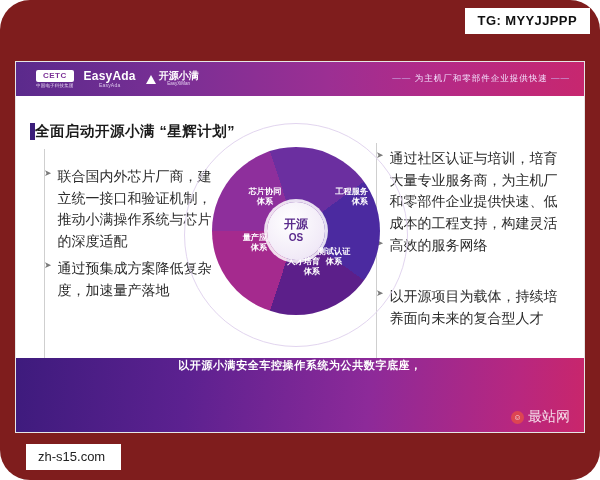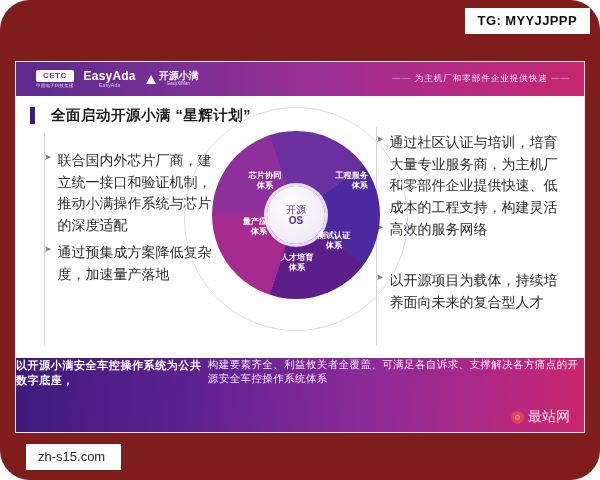--- a/index.html
+++ b/index.html
@@ -66,22 +66,22 @@
   .logo-xiaoman .en { color: #e3cdf0; font-size: 4.5px; }
 
   .header-slogan {
     position: absolute; right: 14px; top: 50%; transform: translateY(-50%);
     color: #f3e3ff; font-size: 8.5px; letter-spacing: 1px; white-space: nowrap;
   }
   .header-slogan .dash { color: #c9a2e0; }
 
   
   .title-row {
-    display: flex; align-items: center; gap: 16px;
-    padding: 10px 0 0 14px;
+    display: flex; align-items: center; gap: 0;
+    padding: 26px 0 0 14px;
   }
   .title-bar { width: 5px; height: 17px; background: #3b1d7a; }
   .title-text { font-size: 14.5px; font-weight: bold; color: #1b1b1b; letter-spacing: .5px; }
 
   
   .body-area { position: relative; height: 232px; }
 
   
   .rail { position: absolute; width: 1px; background: #cfcfcf; }
   .rail-left { left: 28px; top: 8px; height: 212px; }
@@ -114,31 +114,31 @@
       #a52a8e 288deg 360deg
     );
   }
   .hole {
     position: absolute; left: 50%; top: 50%; transform: translate(-50%,-50%);
     width: 58px; height: 58px; border-radius: 50%;
     background: radial-gradient(circle at 40% 35%, #ffffff 0%, #f1eaf7 70%, #e4d8ef 100%);
     display: flex; flex-direction: column; align-items: center; justify-content: center;
     line-height: 1.15; box-shadow: 0 0 0 3px rgba(255,255,255,.85);
   }
-  .hole .cn { font-size: 10px; font-weight: normal; color: #5a2a8c; }
+  .hole .cn { font-size: 12px; font-weight: bold; color: #5a2a8c; }
   .hole .os { font-size: 10px; font-weight: bold; color: #5a2a8c; }
 
   .seg-label {
     position: absolute; color: #ffffff; font-size: 8.2px; font-weight: bold;
     text-align: center; line-height: 1.25; width: 46px;
   }
   .sl-chip { left: 30px; top: 40px; }
   .sl-eng  { left: 110px; top: 40px; text-align: right; }
   .sl-test { left: 99px; top: 100px; }
-  .sl-talent{ left: 62px; top: 122px; }
+  .sl-talent{ left: 62px; top: 110px; text-align: right; }
   .sl-mass { left: 24px; top: 86px; }
 
   .halo {
     position: absolute; left: 168px; top: -18px;
     width: 224px; height: 224px; border-radius: 50%;
     border: 1px solid #e2d5ef;
   }
 
   
   .banner {
@@ -233,21 +233,20 @@
         <div class="seg-label sl-mass">量产应用<br>体系</div>
         <div class="hole">
           <span class="cn">开源</span>
           <span class="os">OS</span>
         </div>
       </div>
     </div>
 
     <div class="banner">
       <span class="l1">以开源小满安全车控操作系统为公共数字底座，</span>
-      <span class="l2">构建要素齐全、利益攸关者全覆盖、可满足各自诉求、支撑解决各方痛点的开源安全车控操作系统体系</span>
       <div class="banner-wm">
         <span class="circ">☺</span>
         <span class="wtxt">最站网</span>
       </div>
     </div>
 
   </div>
 
   <div class="domain-chip">zh-s15.com</div>
 </div>

